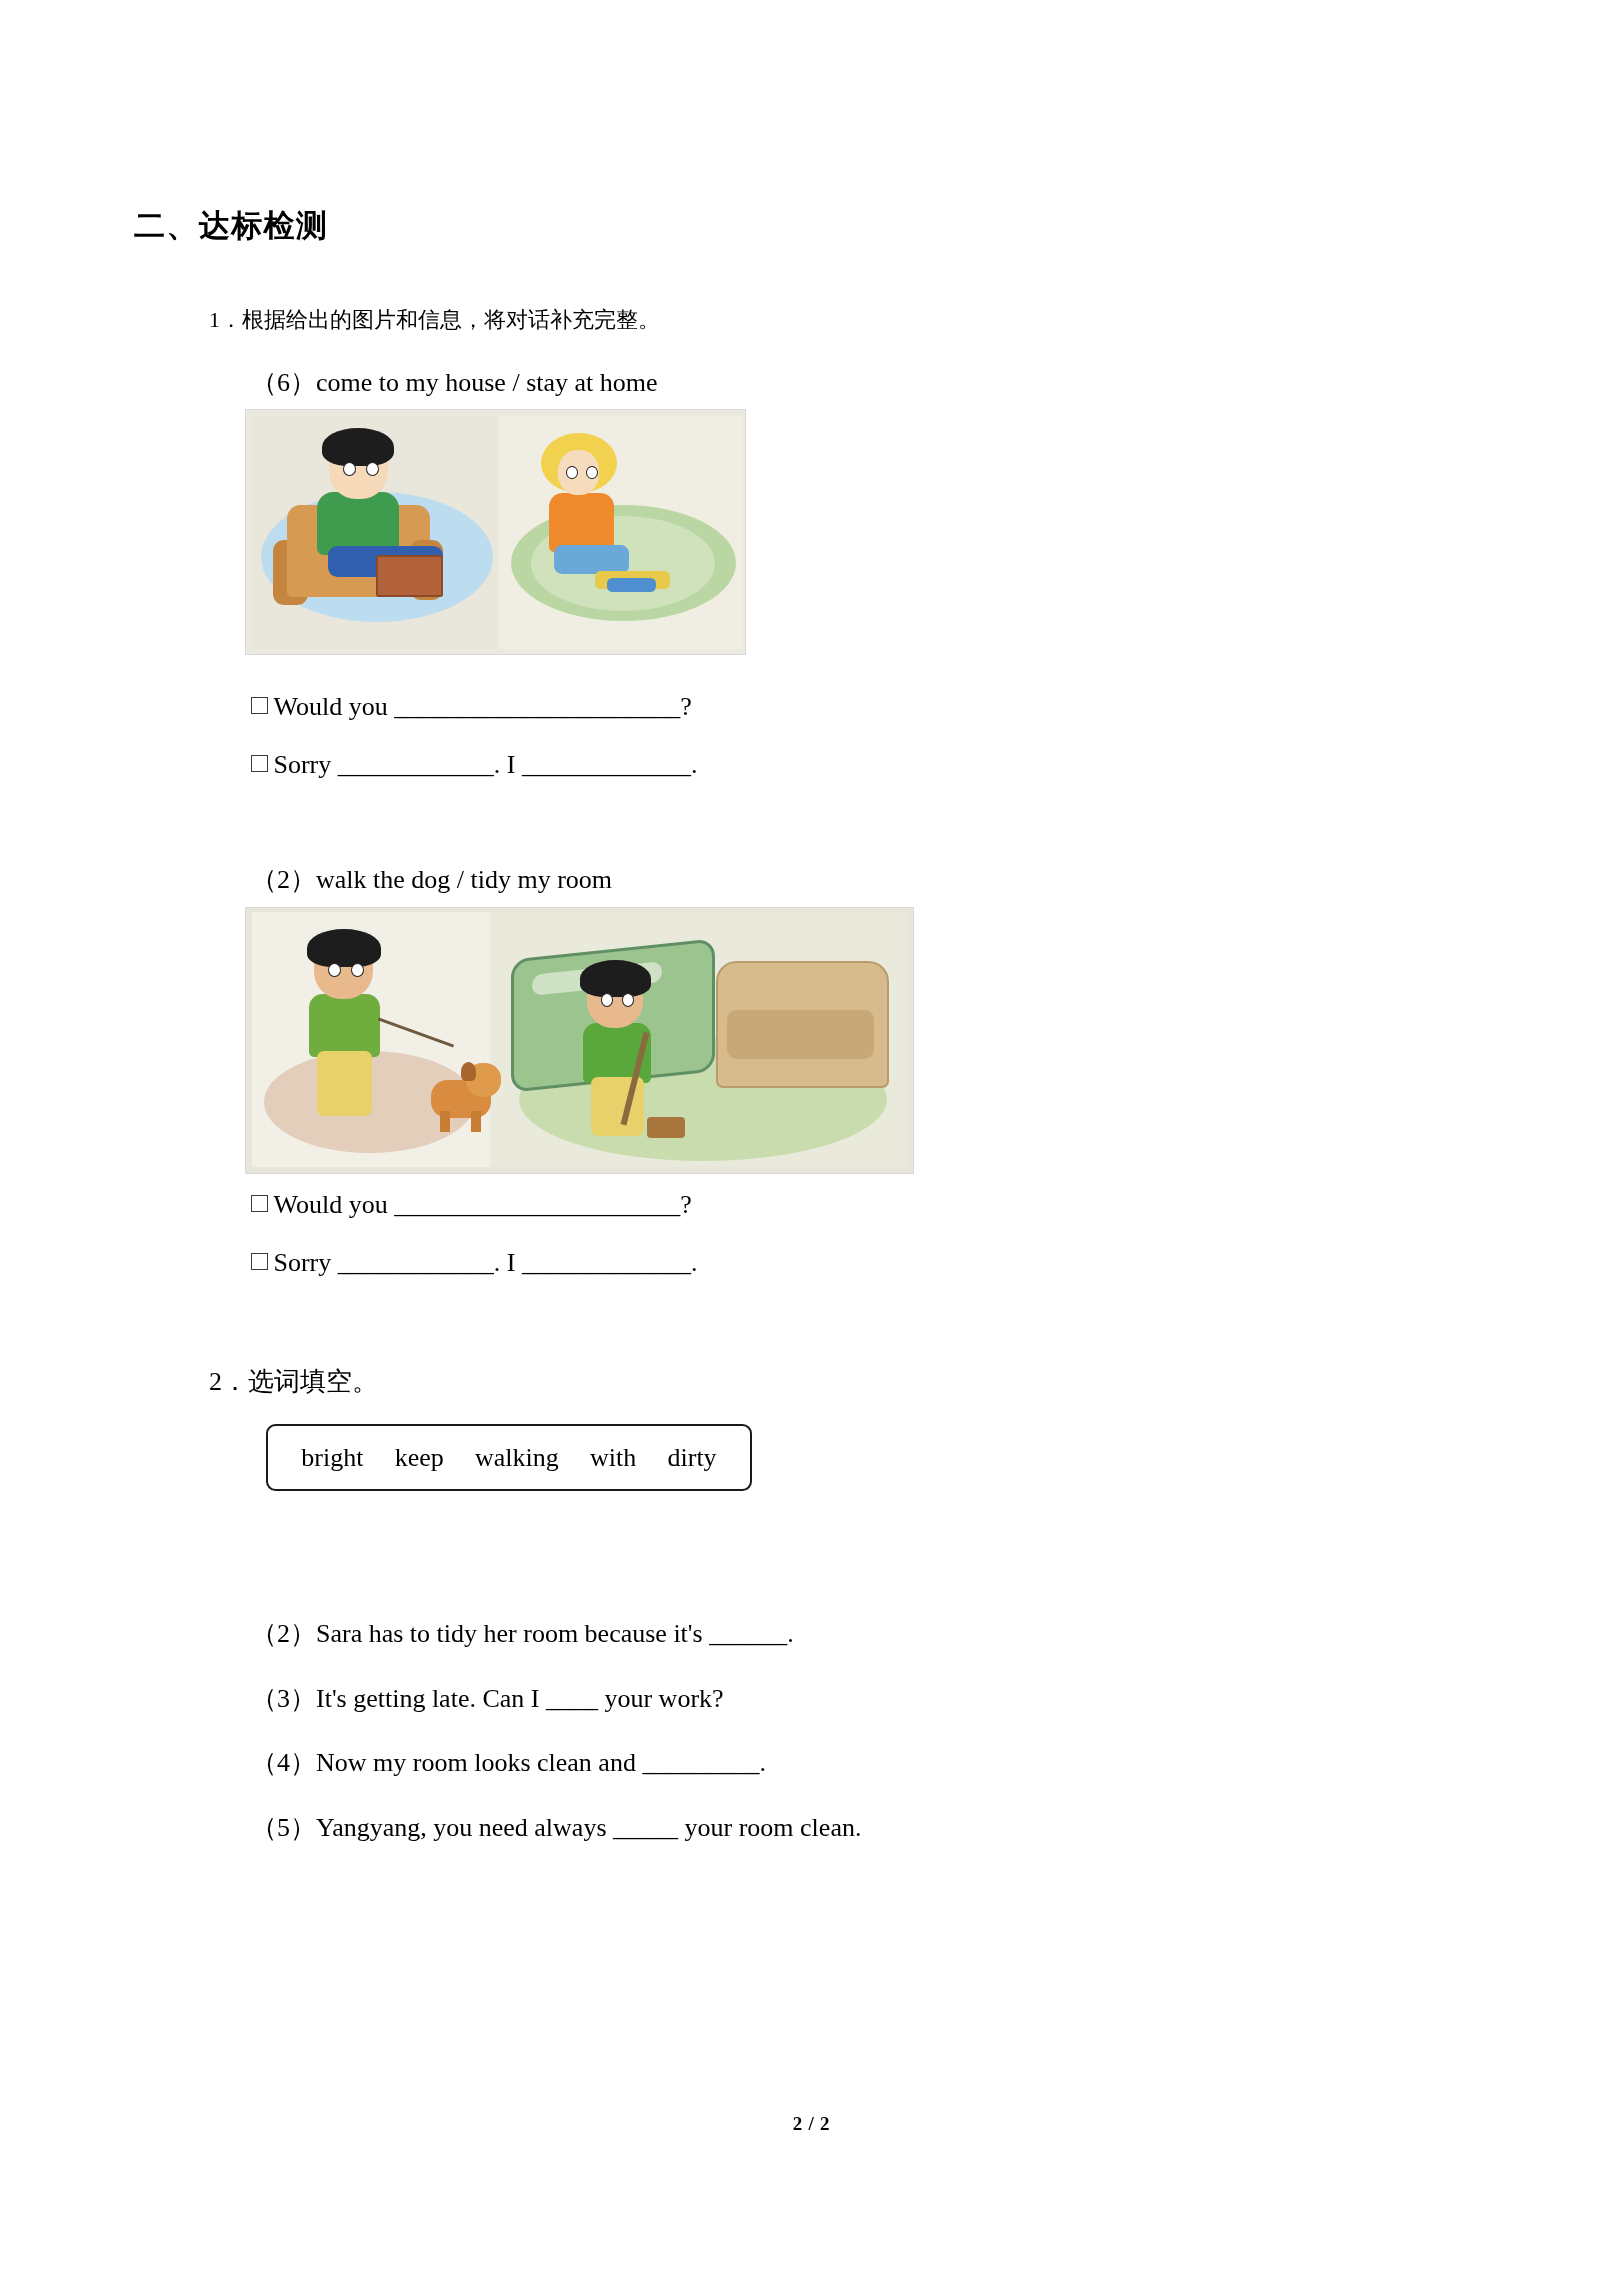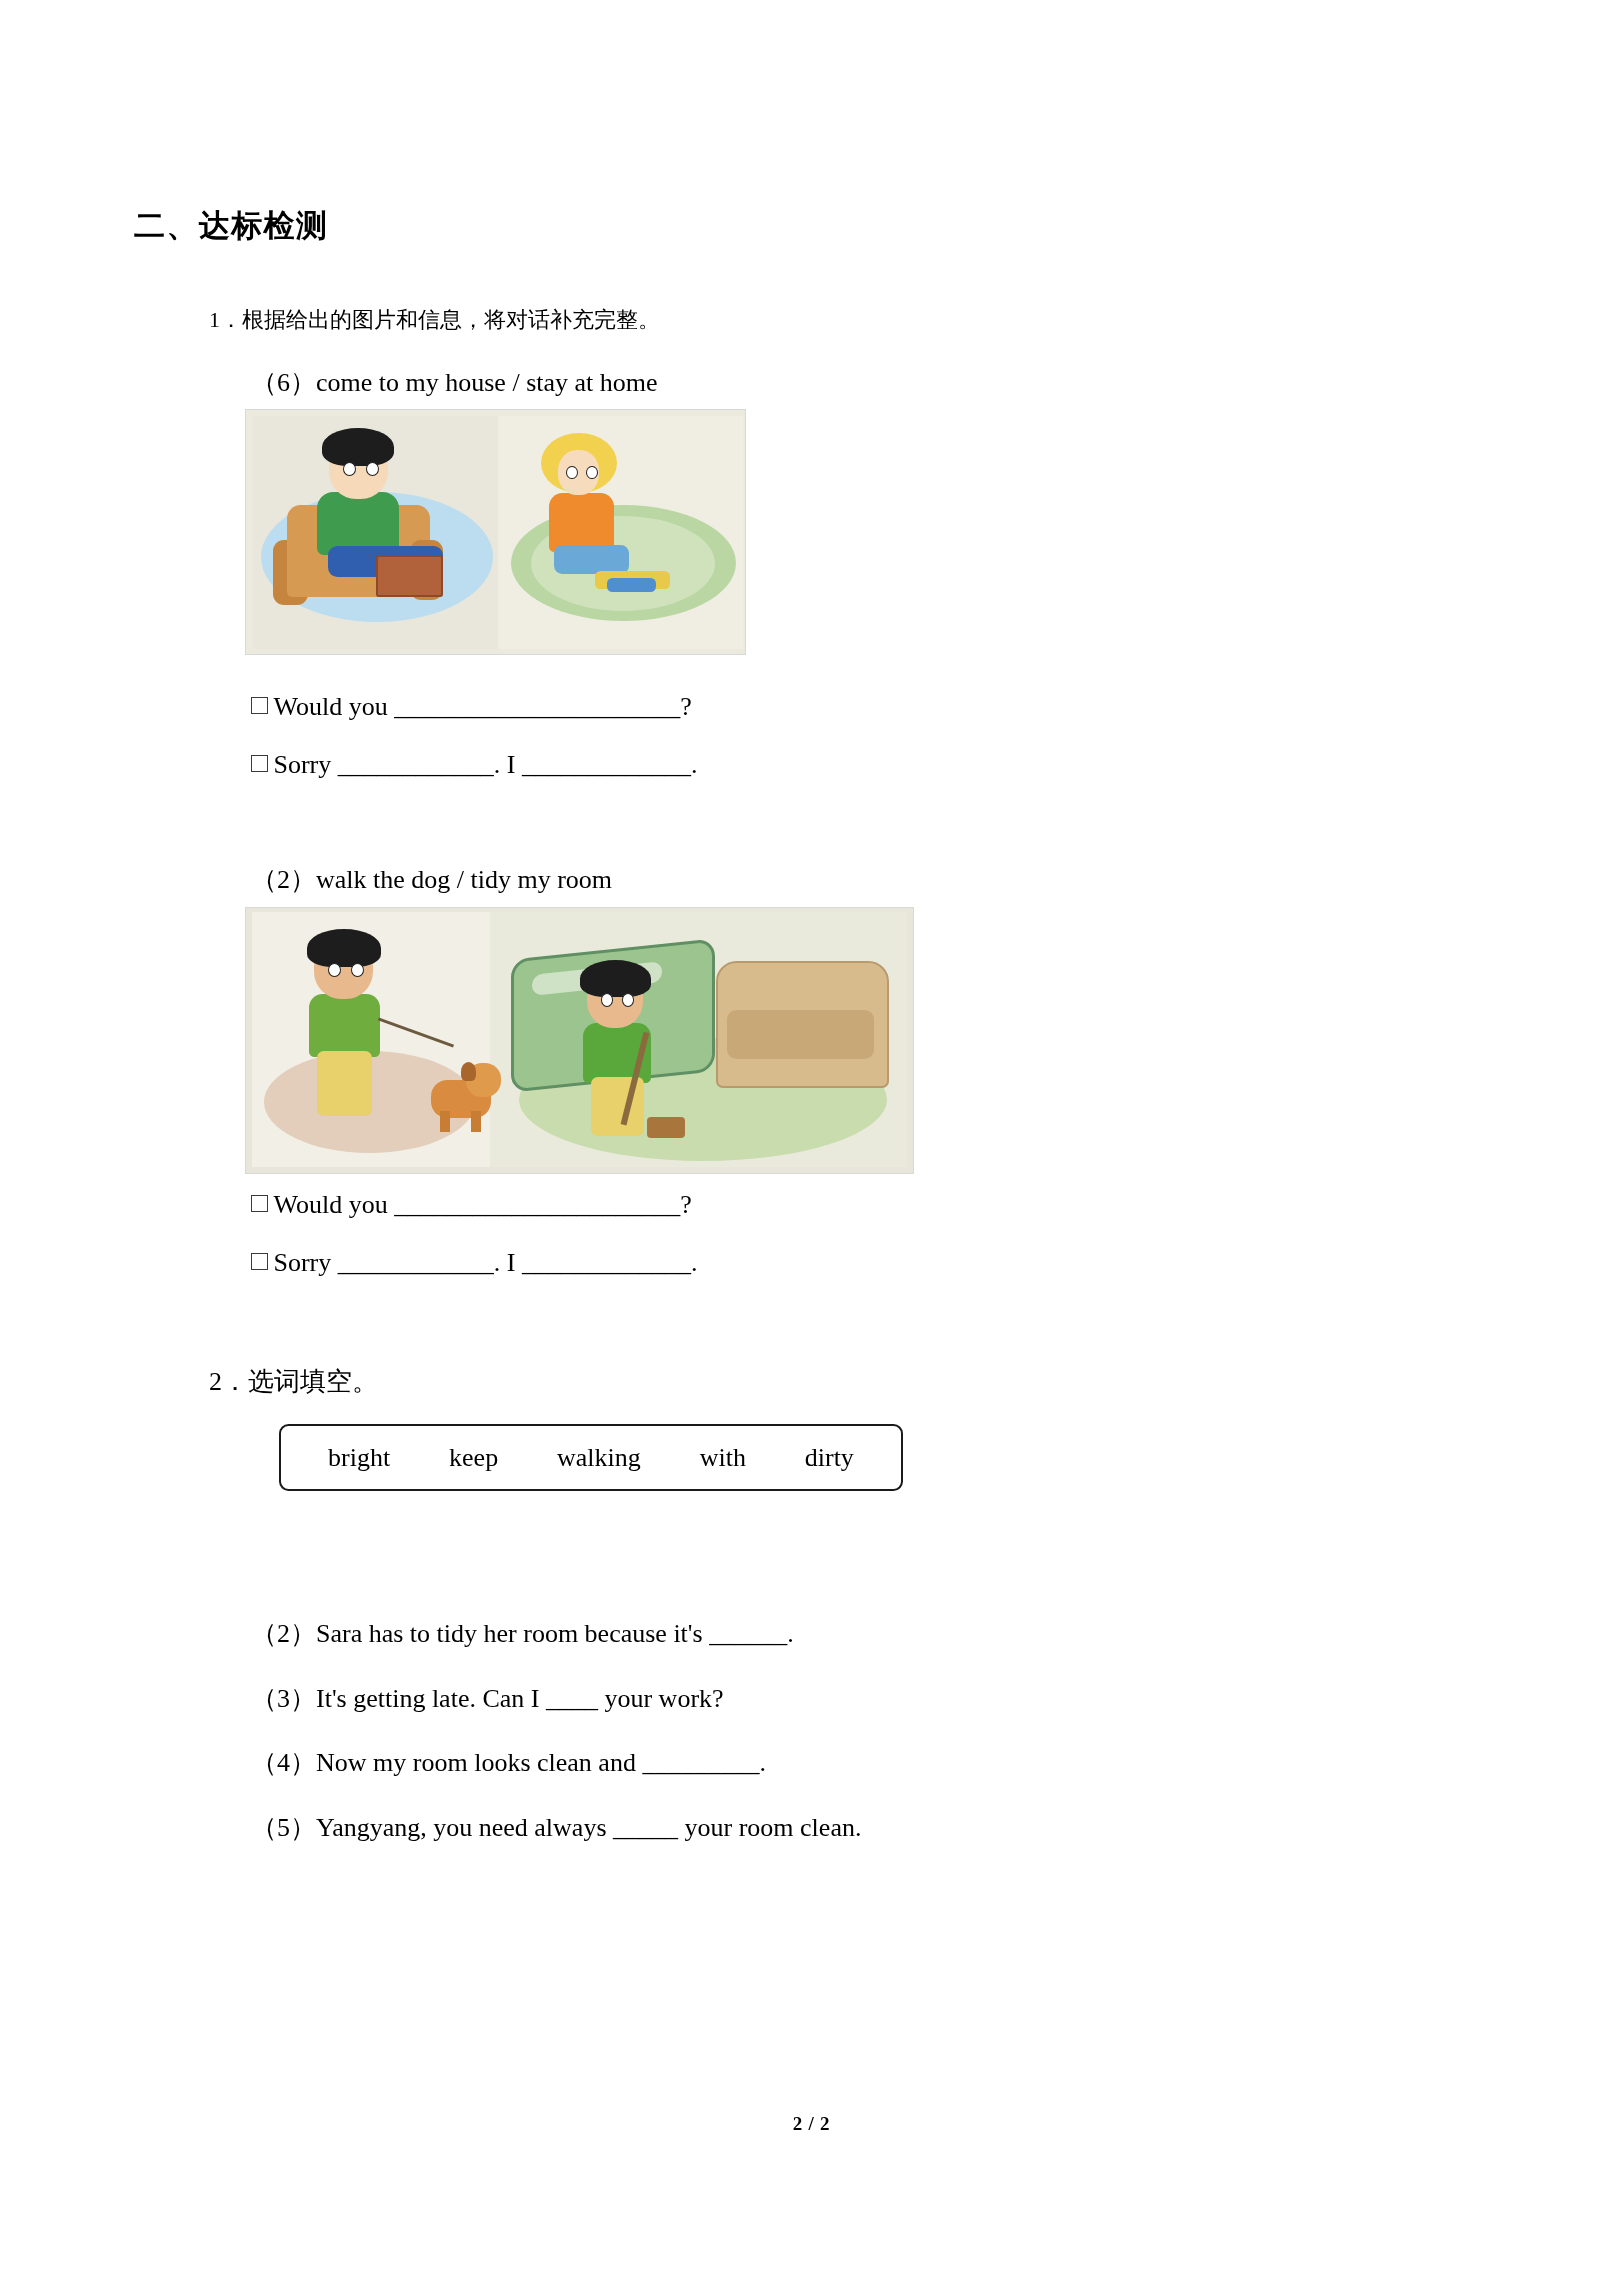--- a/index.html
+++ b/index.html
@@ -89,30 +89,29 @@
     position: absolute;
     left: 209px;
     top: 1364px;
     font-size: 26px;
     white-space: nowrap;
   }
   .wordbank {
     position: absolute;
     left: 266px;
     top: 1424px;
-    width: 624px;
+    width: 486px;
     height: 67px;
     border: 2px solid #1a1a1a;
     border-radius: 9.5px;
     box-sizing: border-box;
     display: flex;
     align-items: center;
     justify-content: space-around;
     padding: 0 17.7px;
-    margin-left: 13px;
   }
   .wordbank span {
     font-size: 26px;
   }
   .fill-item {
     position: absolute;
     left: 251px;
     font-size: 26px;
     white-space: nowrap;
   }

